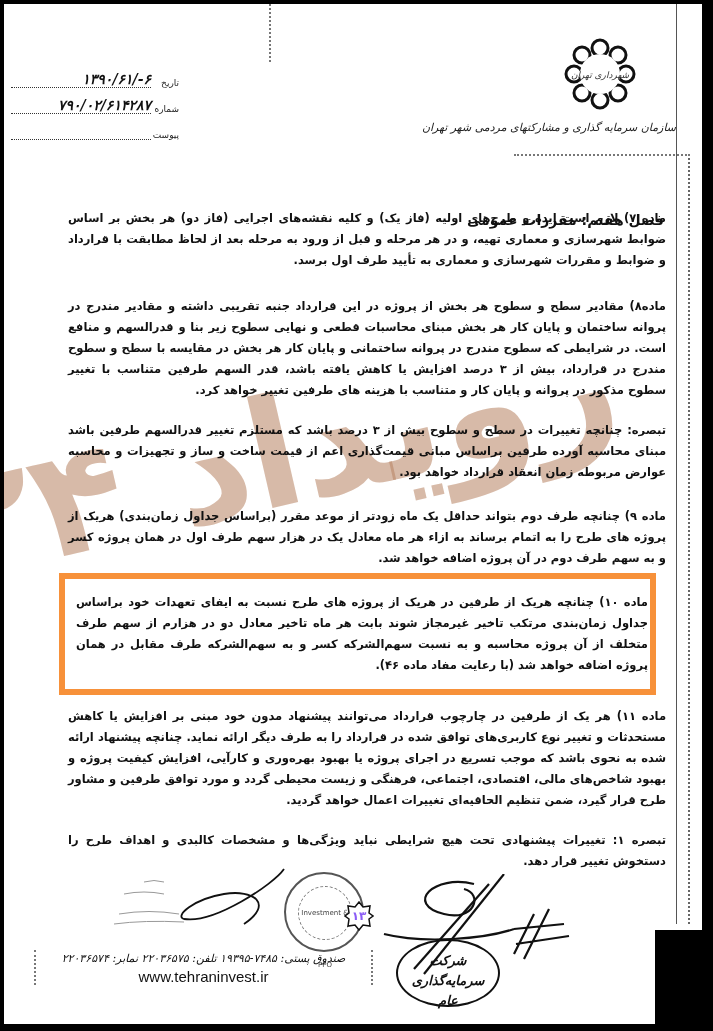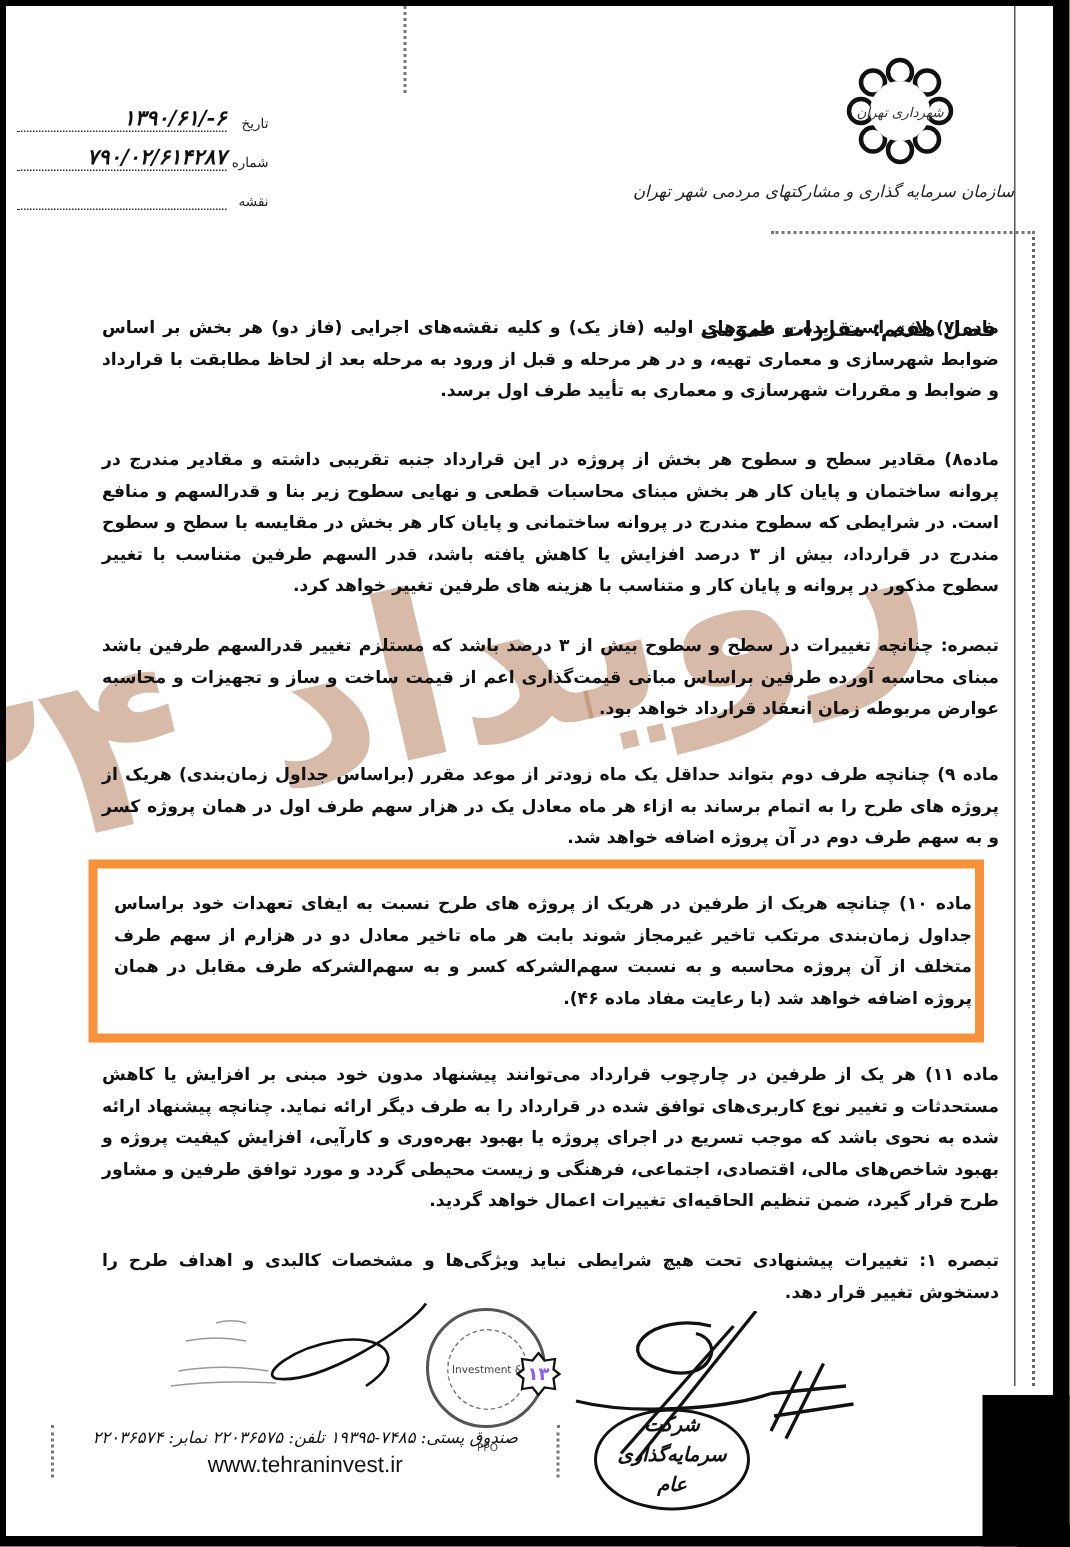--- a/index.html
+++ b/index.html
@@ -76,21 +76,21 @@
     display:flex; align-items:center; justify-content:center;
     font-weight:bold; font-size:12px; color:#8b5cf6;
   }
   .page-badge svg { position:absolute; left:0; top:0; }
   .page-badge span { position:relative; }
 
   .seal {
     position:absolute; left:392px; top:935px; width:104px; height:68px; border-radius:50%;
     border:2.5px solid #111; box-sizing:border-box; direction:rtl; text-align:center;
     font-family:"DejaVu Serif", serif; font-style:italic; font-weight:bold; font-size:13px; color:#111;
-    padding-top:0; line-height:20px;
+    padding-top:10px; line-height:20px;
   }
   .signature { position:absolute; left:360px; top:870px; width:240px; height:110px; }
   .scribble { position:absolute; left:60px; top:870px; width:150px; height:70px; }
   .redact { position:absolute; left:655px; top:930px; width:58px; height:101px; background:#000; }
 </style>
 </head>
 <body>
 
 <div class="page">
   <div class="top-dot"></div>
@@ -117,21 +117,21 @@
   <div class="meta">
     <div class="meta-row">
       <span class="meta-label">تاریخ</span>
       <span class="meta-val">۱۳۹۰/۶۱/-۶</span>
     </div>
     <div class="meta-row">
       <span class="meta-label">شماره</span>
       <span class="meta-val">۷۹۰/۰۲/۶۱۴۲۸۷</span>
     </div>
     <div class="meta-row">
-      <span class="meta-label">نقشه</span>
+      <span class="meta-label">پیوست</span>
       <span class="meta-val"></span>
     </div>
   </div>
 
   <div class="chapter-title">فصل هفتم: مقررات عمومی</div>
 
   <div class="watermark">رویداد ۲۴</div>
 
   <div class="para" style="top:204px">
     <span class="lbl">ماده ۷)</span>

